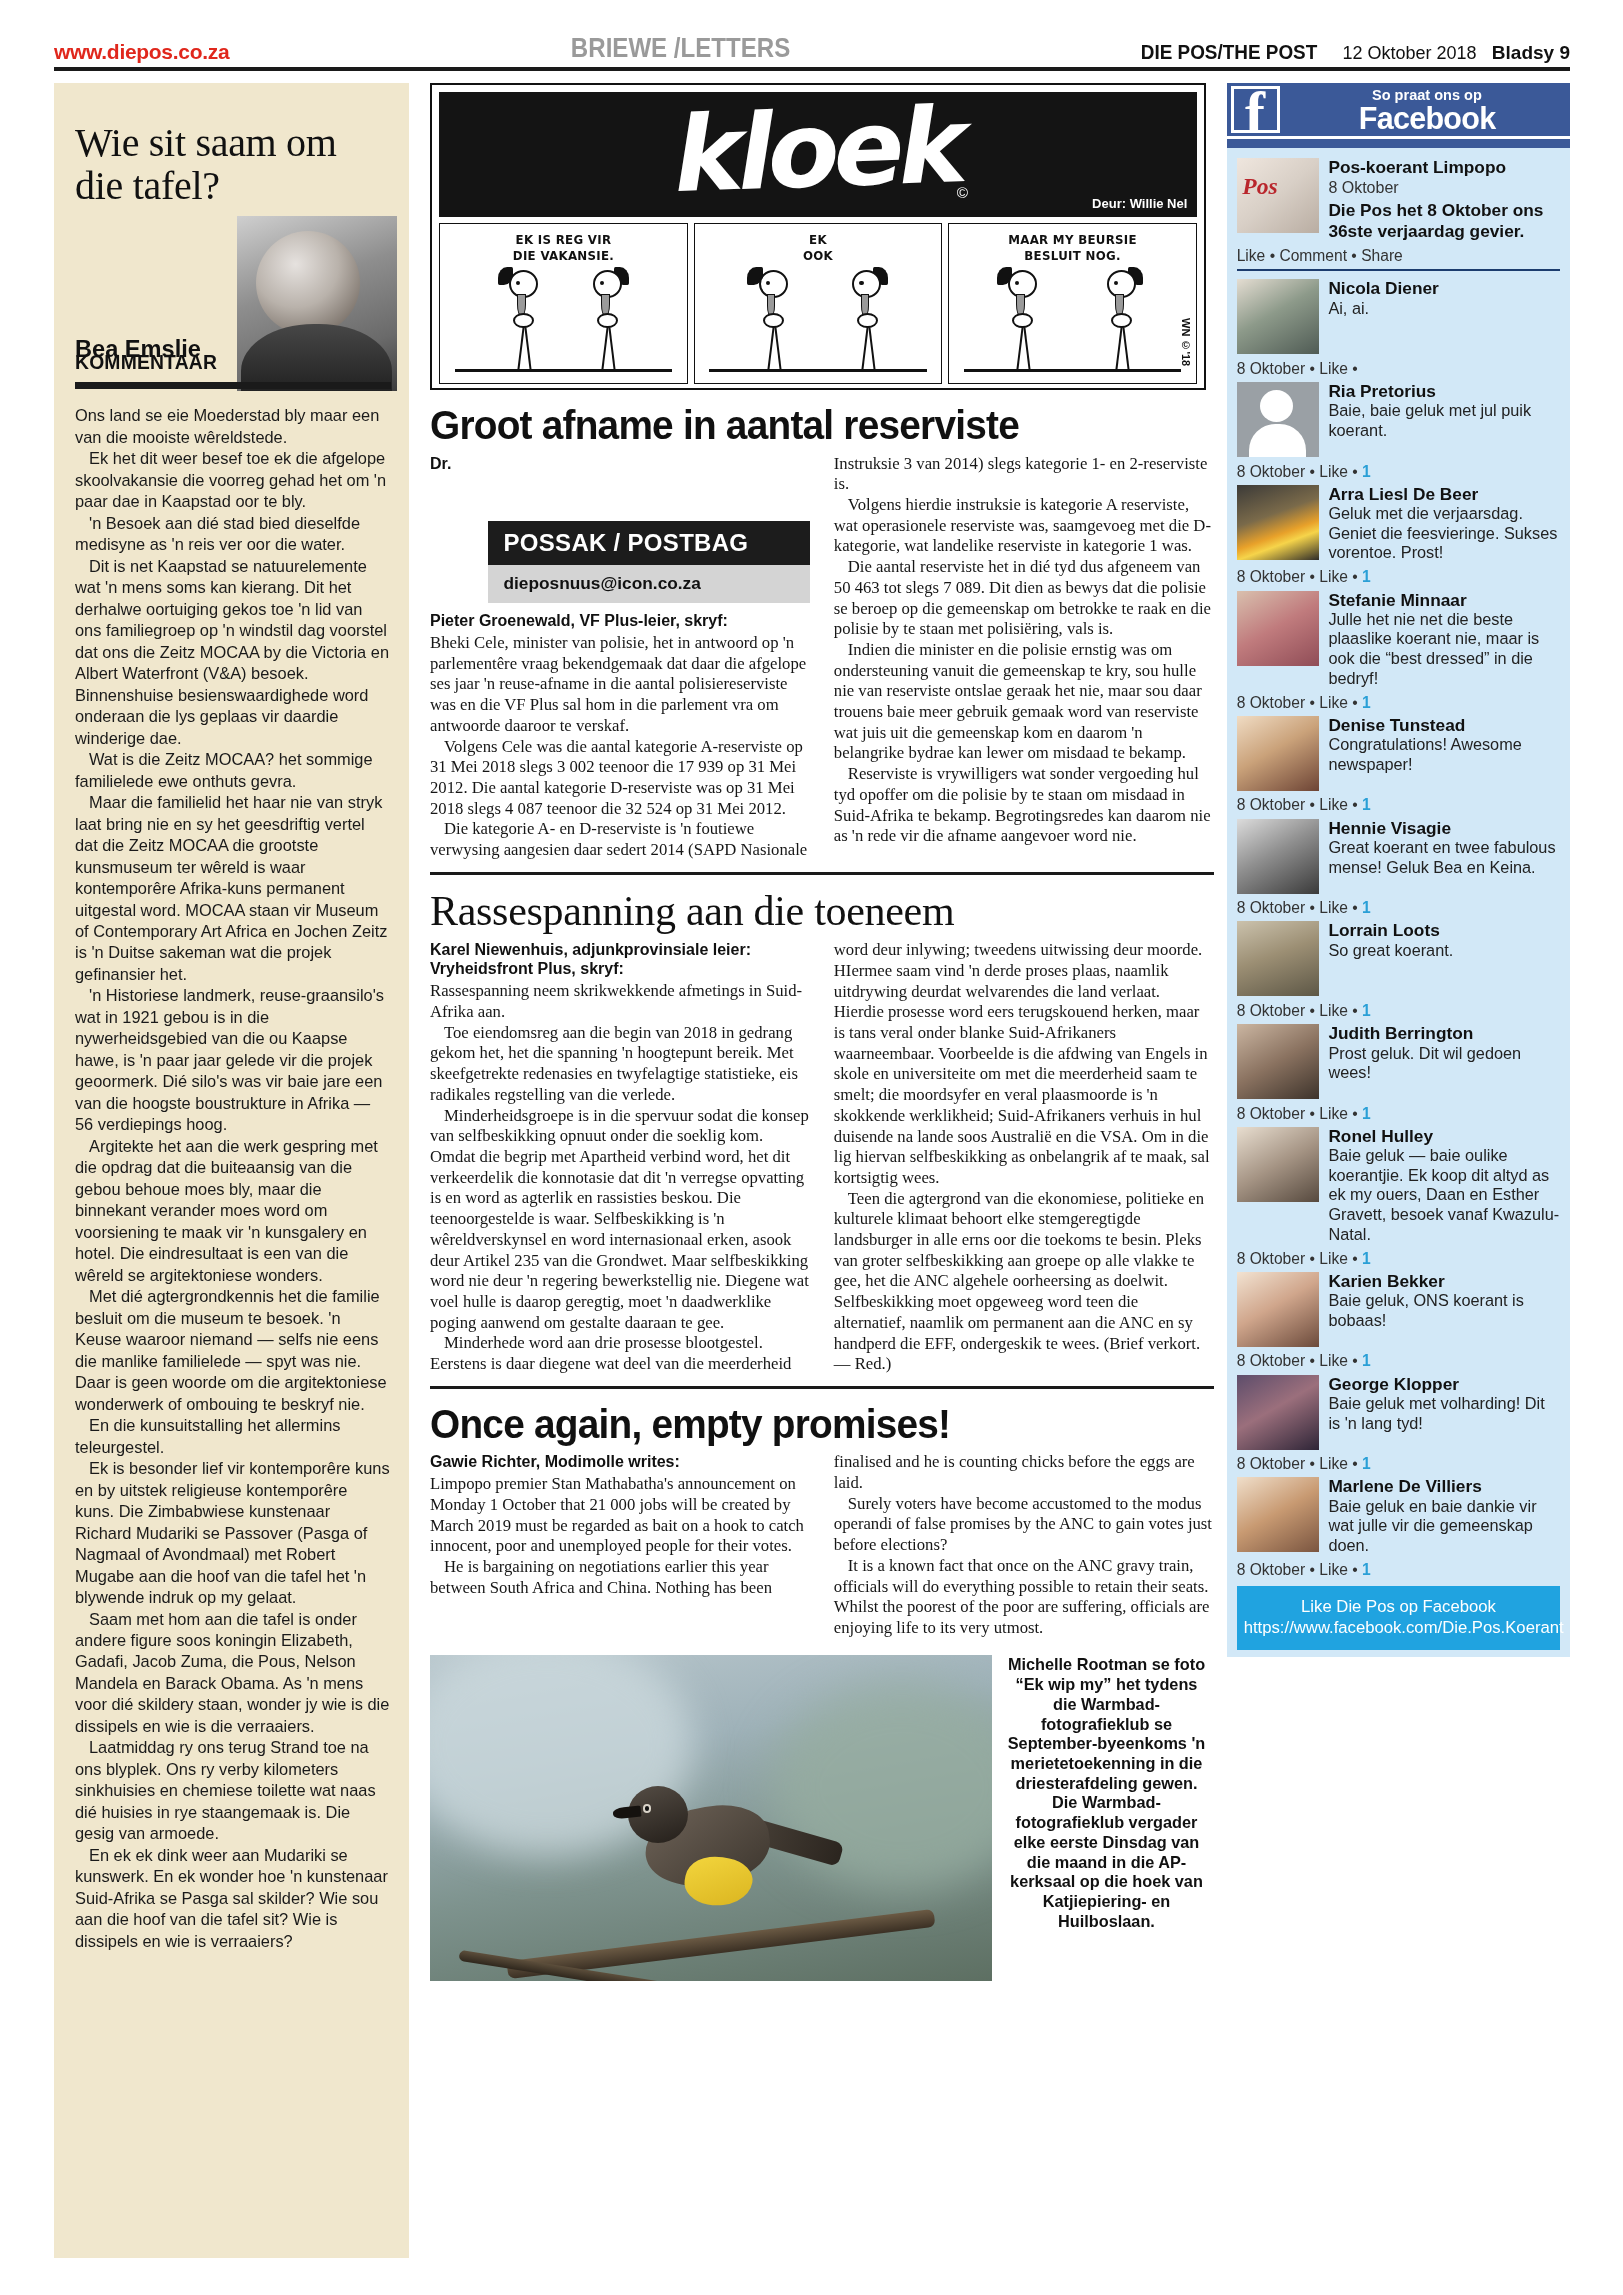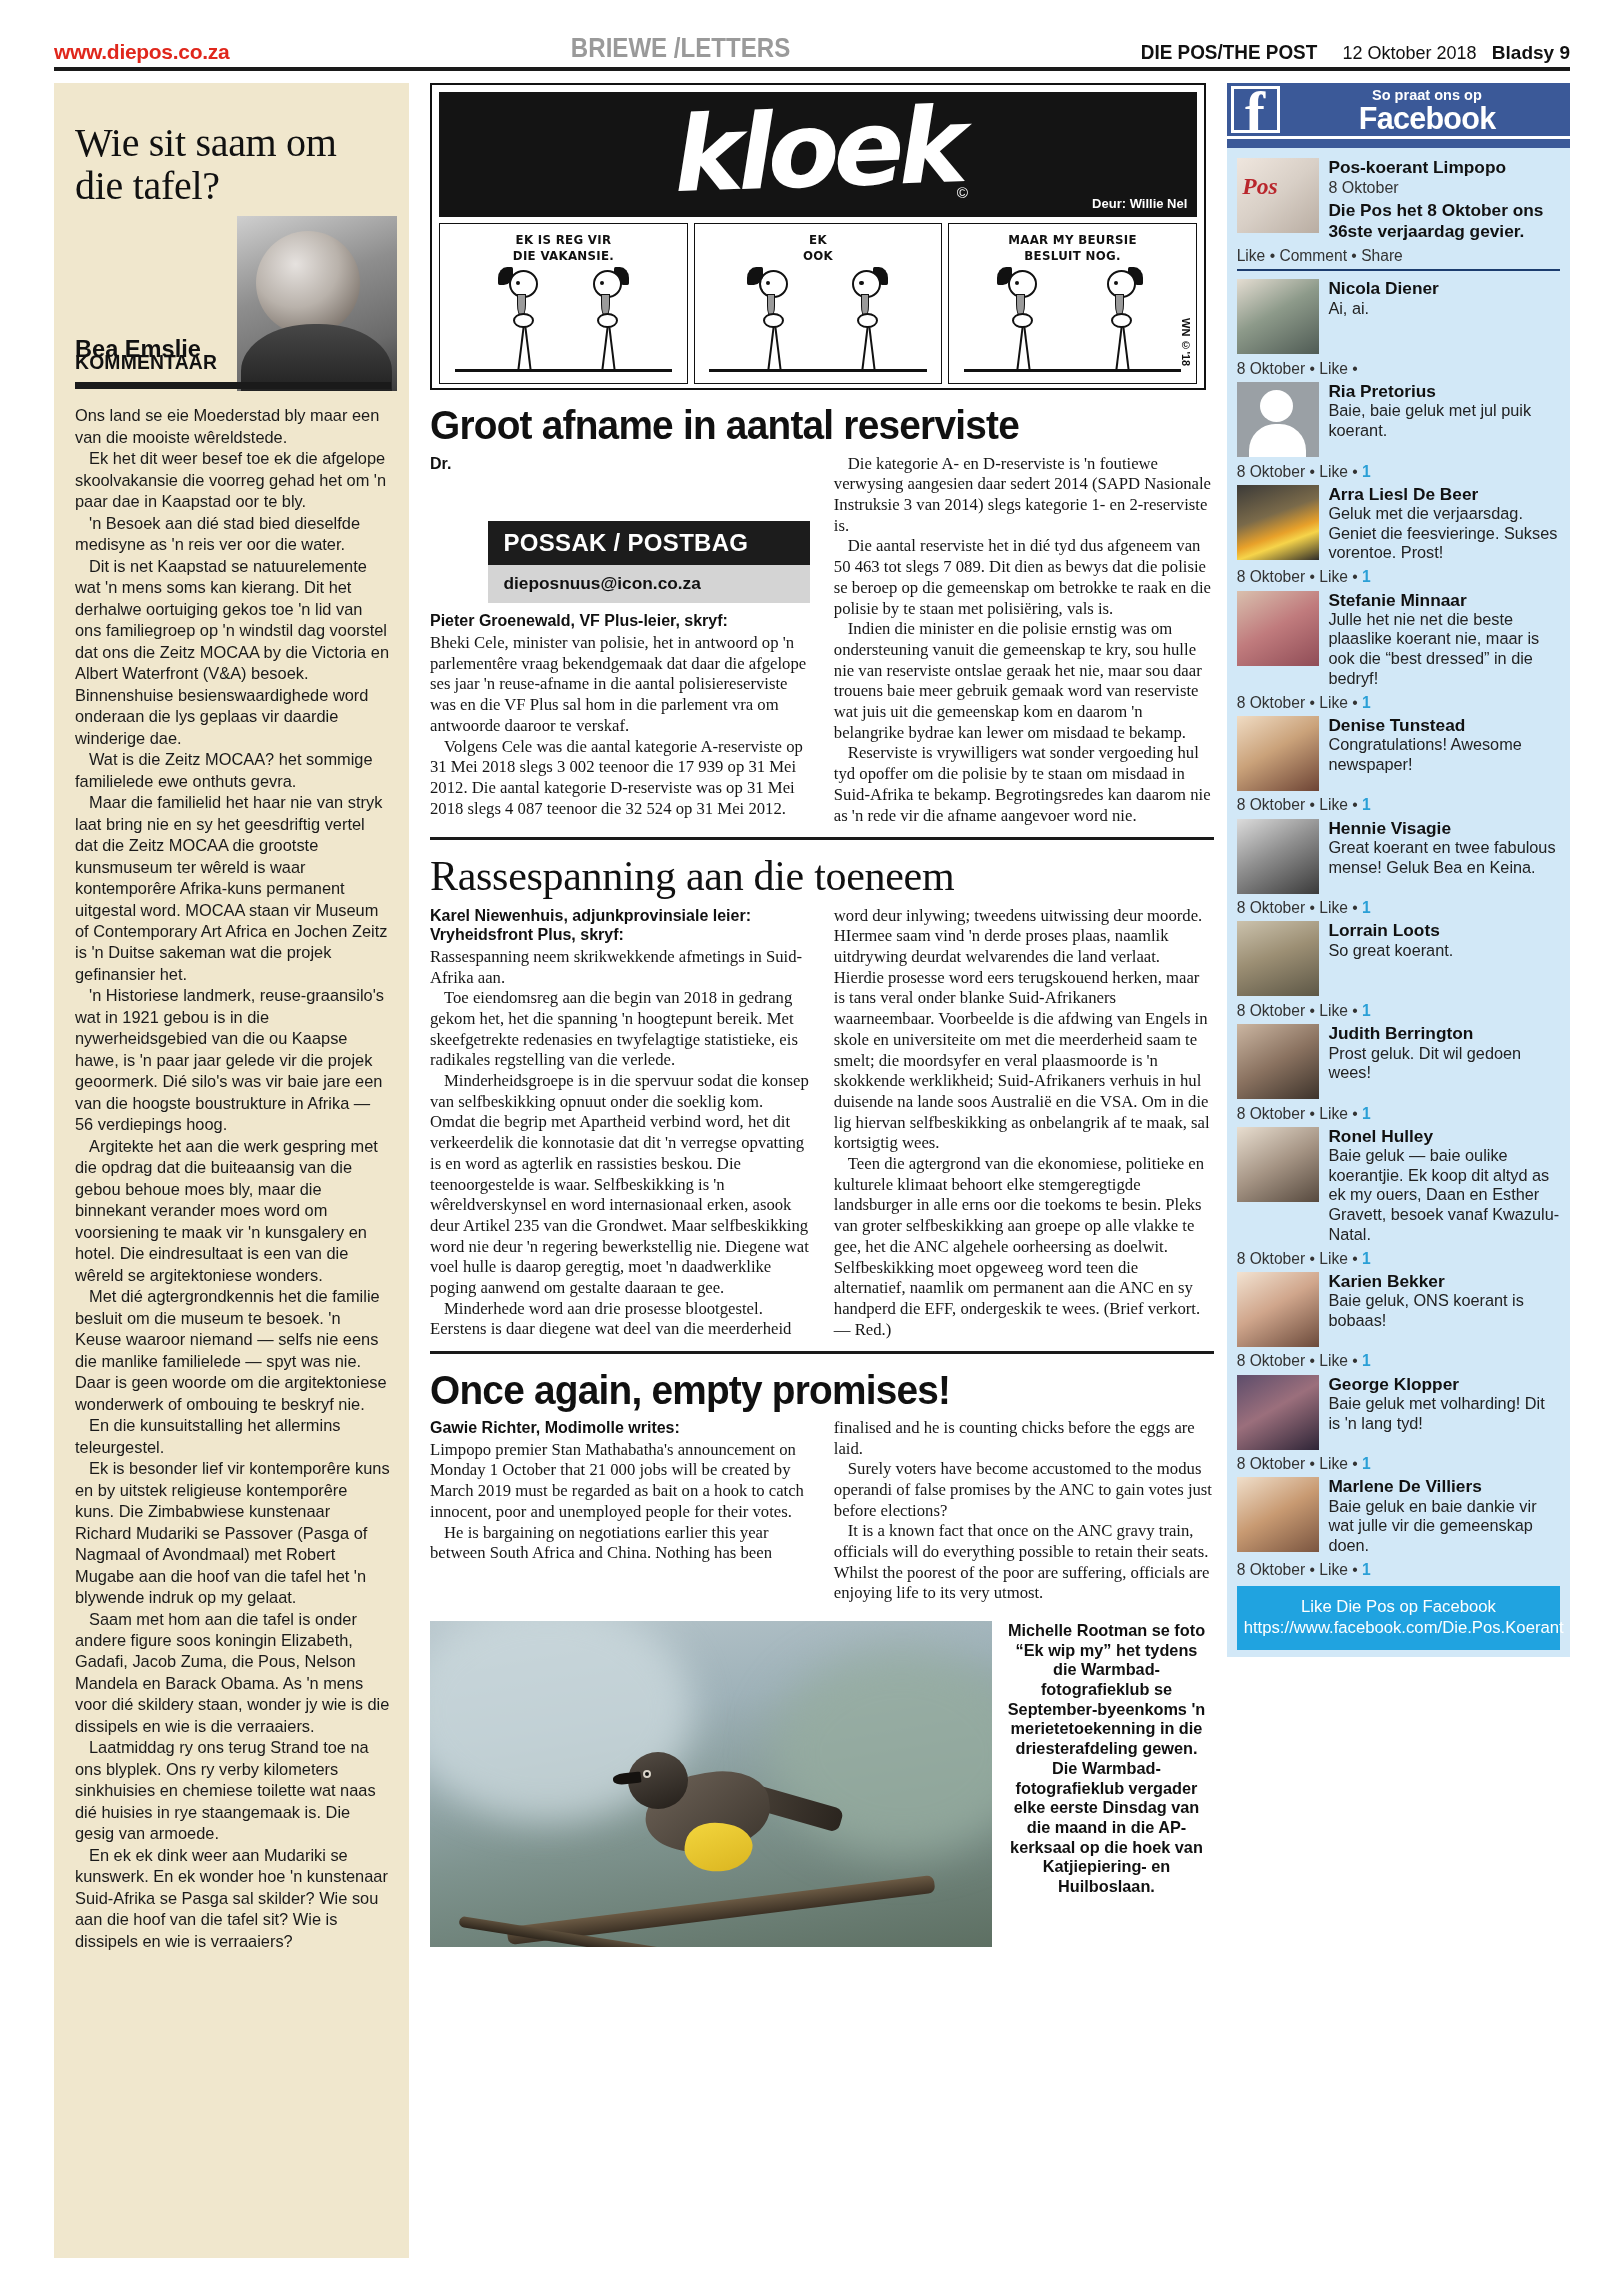--- a/index.html
+++ b/index.html
@@ -305,20 +305,21 @@
       <div class="art-cols">
         <div class="postbag">
           <div class="pb-top">POSSAK / POSTBAG</div>
           <div class="pb-bot">dieposnuus@icon.co.za</div>
         </div>
         <div class="lead">Dr. Pieter Groenewald, VF Plus-leier, skryf:</div>
         <div class="serif-body" id="art0-body">
             <p class="first">Bheki Cele, minister van polisie, het in antwoord op 'n parlementêre vraag bekendgemaak dat daar die afgelope ses jaar 'n reuse-afname in die aantal polisiereserviste was en die VF Plus sal hom in die parlement vra om antwoorde daaroor te verskaf.</p>
             <p>Volgens Cele was die aantal kategorie A-reserviste op 31 Mei 2018 slegs 3 002 teenoor die 17 939 op 31 Mei 2012. Die aantal kategorie D-reserviste was op 31 Mei 2018 slegs 4 087 teenoor die 32 524 op 31 Mei 2012.</p>
             <p>Die kategorie A- en D-reserviste is 'n foutiewe verwysing aangesien daar sedert 2014 (SAPD Nasionale Instruksie 3 van 2014) slegs kategorie 1- en 2-reserviste is.</p>
+            <p>Volgens hierdie instruksie is kategorie A reserviste, wat operasionele reserviste was, saamgevoeg met die D-kategorie, wat landelike reserviste in kategorie 1 was.</p>
             <p>Die aantal reserviste het in dié tyd dus afgeneem van 50 463 tot slegs 7 089. Dit dien as bewys dat die polisie se beroep op die gemeenskap om betrokke te raak en die polisie by te staan met polisiëring, vals is.</p>
             <p>Indien die minister en die polisie ernstig was om ondersteuning vanuit die gemeenskap te kry, sou hulle nie van reserviste ontslae geraak het nie, maar sou daar trouens baie meer gebruik gemaak word van reserviste wat juis uit die gemeenskap kom en daarom 'n belangrike bydrae kan lewer om misdaad te bekamp.</p>
             <p>Reserviste is vrywilligers wat sonder vergoeding hul tyd opoffer om die polisie by te staan om misdaad in Suid-Afrika te bekamp. Begrotingsredes kan daarom nie as 'n rede vir die afname aangevoer word nie.</p>
           </div>
       </div>
       <div class="art-rule"></div>
     </div>
 
     <div class="art">
       <div class="art-head-serif">Rassespanning aan die toeneem</div>

